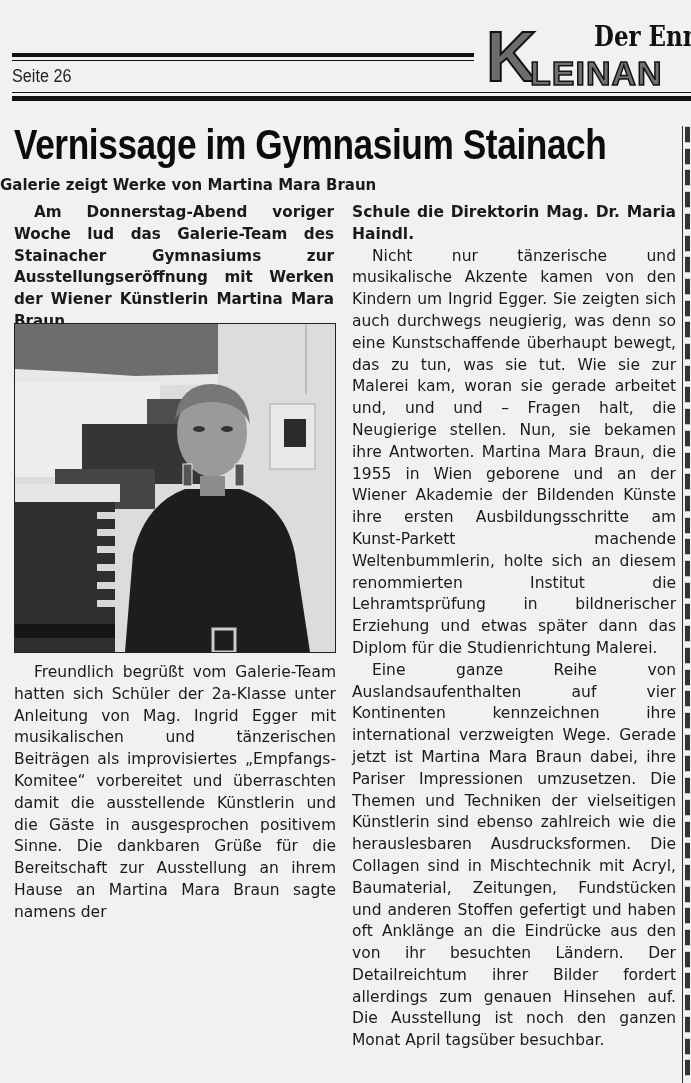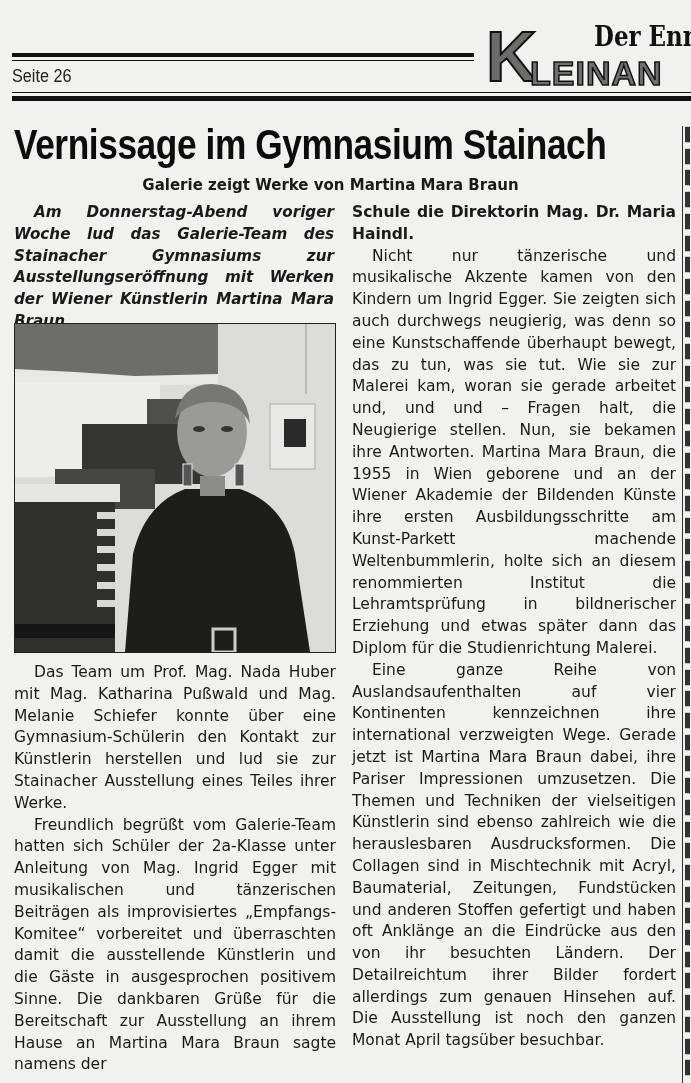--- a/index.html
+++ b/index.html
@@ -35,34 +35,34 @@
       font-size: 28px; line-height: 30px; color: #111; white-space: nowrap;
       transform: scaleX(0.82); transform-origin: left;
     }
     .headline {
       position: absolute; left: 14px; top: 118px; width: 660px;
       font-family: "Liberation Sans", sans-serif; font-weight: bold;
       font-size: 43px; line-height: 52px; color: #0c0c0c; white-space: nowrap;
       transform: scaleX(0.82); transform-origin: left; letter-spacing: -0.5px;
     }
     .subhead {
-      position: absolute; left: 0; top: 174px; width: 691px; text-align: center;
+      position: absolute; left: 0; top: 174px; width: 691px; text-align: left;
       font-family: "DejaVu Sans", sans-serif; font-weight: bold;
       font-size: 15px; line-height: 22px; color: #1a1a1a;
       padding-right: 30px; box-sizing: border-box;
     }
     .col {
       position: absolute;
       font-family: "DejaVu Sans", sans-serif;
       font-size: 15.5px; line-height: 21.8px; color: #1a1a1a;
       text-align: justify; hyphens: manual;
     }
     .col p { margin: 0; text-indent: 20px; }
     .col p.noindent { text-indent: 0; font-weight: bold; }
-    .lead { font-weight: bold; font-size: 15.2px; font-style: italic; }
+    .lead { font-weight: bold; font-size: 15.2px; }
     .photo {
       position: absolute; left: 14px; top: 323px; width: 320px; height: 328px;
       border: 1px solid #222; background: #e6e6e4; overflow: hidden;
     }
     .rightcol-rule { position: absolute; left: 682px; top: 126px; width: 1px; height: 957px; background: #333; }
     .edge-frag {
       position: absolute; left: 685px; top: 124px; width: 8px;
       font-family: "DejaVu Serif", serif; font-size: 13px; line-height: 21.7px; color: #333;
       overflow: hidden; white-space: nowrap;
     }
@@ -119,21 +119,20 @@
     <ellipse cx="184" cy="105" rx="6" ry="3" fill="#333"></ellipse>
     <ellipse cx="212" cy="105" rx="6" ry="3" fill="#333"></ellipse>
     <rect x="168" y="140" width="9" height="22" fill="#555" stroke="#eee"></rect>
     <rect x="220" y="140" width="9" height="22" fill="#555" stroke="#eee"></rect>
     <rect x="185" y="152" width="25" height="20" fill="#8c8c8a"></rect>
     <rect x="198" y="305" width="22" height="23" fill="none" stroke="#ccc" stroke-width="3"></rect>
   </svg>
 </div>
 
 <div class="col" style="left:14px; top:662px; width:322px;">
-  <p>Das Team um Prof. Mag. Nada Huber mit Mag. Katharina Pußwald und Mag. Melanie Schiefer konnte über eine Gymnasium-Schülerin den Kontakt zur Künstlerin herstellen und lud sie zur Stainacher Ausstellung eines Teiles ihrer Werke.</p>
   <p>Freundlich begrüßt vom Galerie-Team hatten sich Schüler der 2a-Klasse unter Anleitung von Mag. Ingrid Egger mit musikalischen und tänzerischen Beiträgen als improvisiertes „Empfangs-Komitee“ vorbereitet und überraschten damit die ausstellende Künstlerin und die Gäste in ausgesprochen positivem Sinne. Die dankbaren Grüße für die Bereitschaft zur Ausstellung an ihrem Hause an Martina Mara Braun sagte namens der</p>
 </div>
 
 <div class="col" style="left:352px; top:202px; width:324px;">
   <p class="noindent">Schule die Direktorin Mag. Dr. Maria Haindl.</p>
   <p>Nicht nur tänzerische und musikalische Akzente kamen von den Kindern um Ingrid Egger. Sie zeigten sich auch durchwegs neugierig, was denn so eine Kunstschaffende überhaupt bewegt, das zu tun, was sie tut. Wie sie zur Malerei kam, woran sie gerade arbeitet und, und und – Fragen halt, die Neugierige stellen. Nun, sie bekamen ihre Antworten. Martina Mara Braun, die 1955 in Wien geborene und an der Wiener Akademie der Bildenden Künste ihre ersten Ausbildungsschritte am Kunst-Parkett machende Weltenbummlerin, holte sich an diesem renommierten Institut die Lehramtsprüfung in bildnerischer Erziehung und etwas später dann das Diplom für die Studienrichtung Malerei.</p>
   <p>Eine ganze Reihe von Auslandsaufenthalten auf vier Kontinenten kennzeichnen ihre international verzweigten Wege. Gerade jetzt ist Martina Mara Braun dabei, ihre Pariser Impressionen umzusetzen. Die Themen und Techniken der vielseitigen Künstlerin sind ebenso zahlreich wie die herauslesbaren Ausdrucksformen. Die Collagen sind in Mischtechnik mit Acryl, Baumaterial, Zeitungen, Fundstücken und anderen Stoffen gefertigt und haben oft Anklänge an die Eindrücke aus den von ihr besuchten Ländern. Der Detailreichtum ihrer Bilder fordert allerdings zum genauen Hinsehen auf. Die Ausstellung ist noch den ganzen Monat April tagsüber besuchbar.</p>
 </div>
 
 <div class="rightcol-rule"></div>

